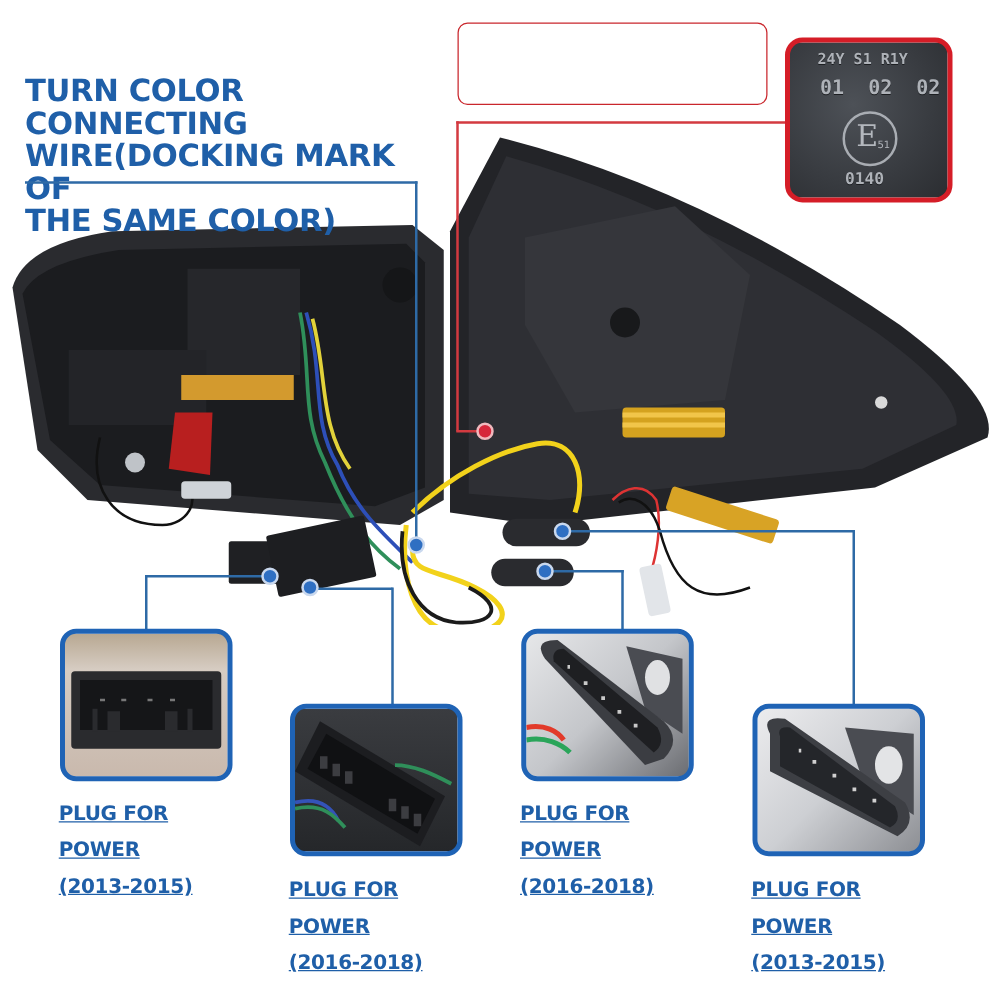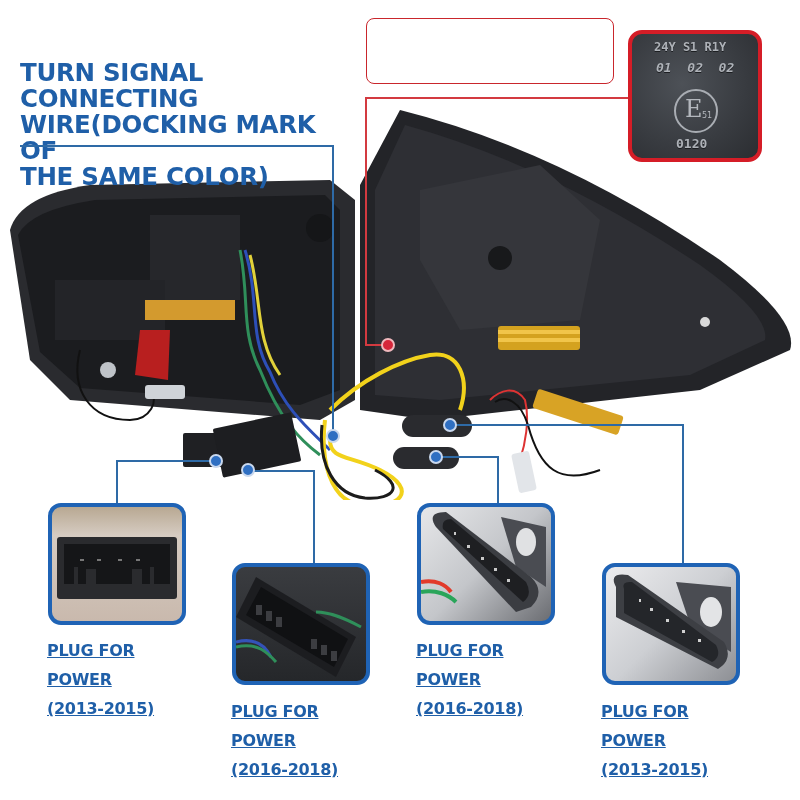--- a/index.html
+++ b/index.html
@@ -106,43 +106,43 @@
 
   <rect x="533" y="402" width="90" height="20" rx="3" fill="#d8a325" transform="rotate(18 578 412)"></rect>
 
   <path d="M490,400 C500,390 515,385 525,400 C530,420 525,445 520,460" stroke="#d33" stroke-width="2" fill="none"></path>
   <path d="M495,402 C505,395 520,400 528,425 C540,470 560,485 600,470" stroke="#111" stroke-width="2" fill="none"></path>
 
   <rect x="515" y="452" width="18" height="40" rx="3" fill="#e2e5e9" transform="rotate(-12 524 472)"></rect>
 </svg>
 
 <div class="abs blue-text title-block">
-  <span>TURN SIGNAL CONNECTING</span>
+  <span>TURN COLOR CONNECTING</span>
   <span>WIRE(DOCKING MARK OF</span>
   <span>THE SAME COLOR)</span>
 </div>
 <div class="line bl" style="left:20px; top:145px; width:314px; height:2px;"></div>
 <div class="line bl" style="left:332px; top:145px; width:2px; height:290px;"></div>
 <div class="dot" style="left:333px; top:436px;"></div>
 
 <div class="abs red-callout">
 </div>
 <div class="line rl" style="left:365px; top:97px; width:263px; height:1.5px;"></div>
 <div class="line rl" style="left:365px; top:97px; width:1.5px; height:248px;"></div>
 <div class="line rl" style="left:365px; top:344px; width:22px; height:1.5px;"></div>
 <div class="dot red" style="left:388px; top:345px;"></div>
 
 <div class="abs e32-photo">
   <div class="emb" style="left:22px; top:6px; font-size:12px;">24Y S1 R1Y</div>
-  <div class="emb" style="left:24px; top:26px; font-size:13px; white-space:pre;font-style:italic;">01  02  02</div>
+  <div class="emb" style="left:24px; top:26px; font-size:16px; white-space:pre;">01  02  02</div>
   <div class="e32-circle">
     <span class="e">E</span>
     <span class="sub">51</span>
   </div>
-  <div class="emb" style="left:44px; top:102px; font-size:13px;">0120</div>
+  <div class="emb" style="left:44px; top:102px; font-size:13px;">0140</div>
 </div>
 
 <div class="line bl" style="left:117px; top:460px; width:98px; height:2px;"></div>
 <div class="line bl" style="left:116px; top:460px; width:2px; height:44px;"></div>
 <div class="dot" style="left:216px; top:461px;"></div>
 
 <div class="line bl" style="left:248px; top:470px; width:66px; height:2px;"></div>
 <div class="line bl" style="left:313px; top:470px; width:2px; height:94px;"></div>
 <div class="dot" style="left:248px; top:470px;"></div>
 

